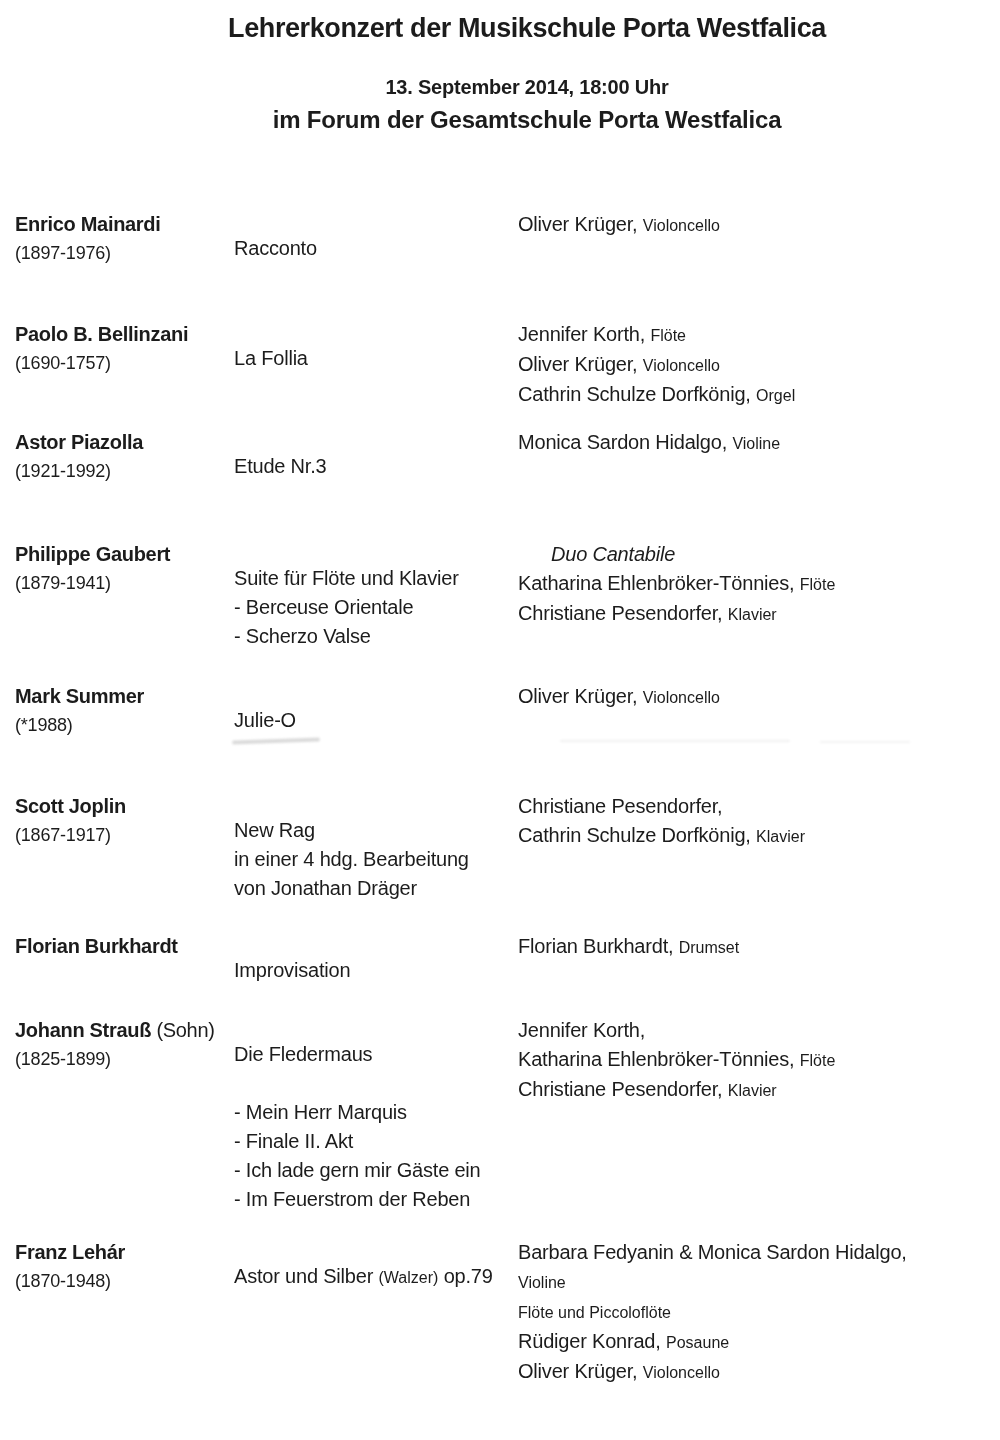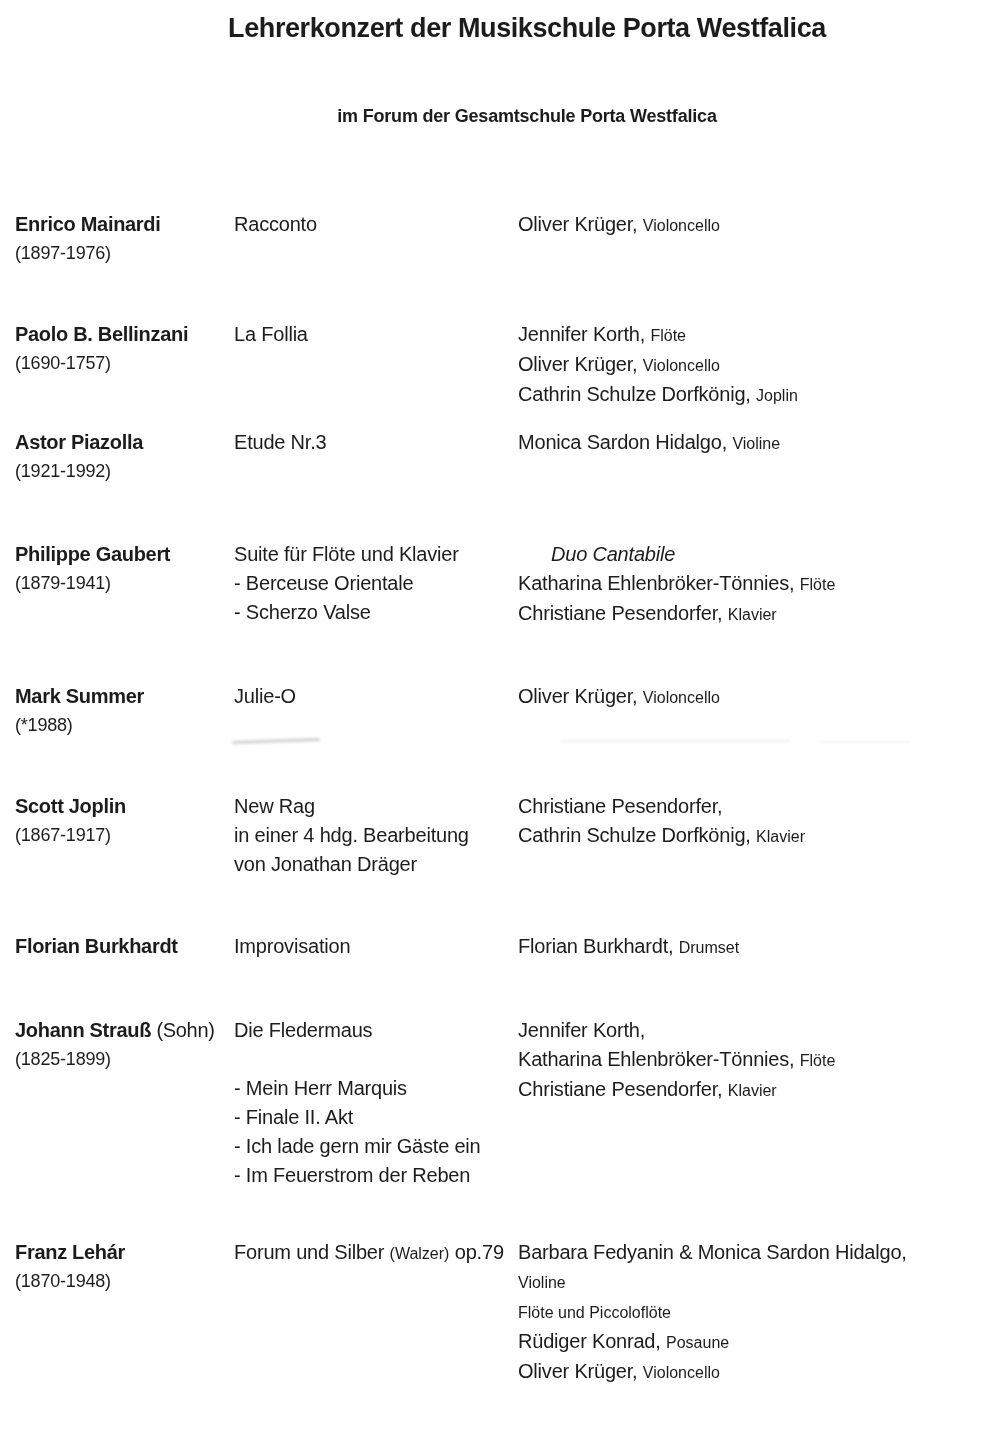--- a/index.html
+++ b/index.html
@@ -10,44 +10,45 @@
     color:#1c1c1c;
     -webkit-font-smoothing:antialiased;
   }
   .page{
     position:relative;width:1000px;height:1392px;overflow:hidden;background:#ffffff;text-decoration:underline;
   }
   
   .hdr{position:absolute;left:54px;width:946px;text-align:center;}
   .hdr-title{top:13px;font-size:27px;font-weight:bold;letter-spacing:-0.4px;}
   .hdr-date{top:76px;font-size:20px;font-weight:bold;letter-spacing:-0.2px;}
-  .hdr-venue{top:106px;font-size:18px;font-weight:bold;letter-spacing:-0.2px;}
+  .hdr-venue{top:106px;font-size:24px;font-weight:bold;letter-spacing:-0.2px;}
   
   .entry{position:absolute;left:0;width:1000px;}
   .col{position:absolute;top:0;}
   .col-composer{left:15px;width:216px;}
-  .col-works{left:234px;width:290px;}
+  .col-works{left:234px;width:290px;margin-top:24px;}
   .col-performers{left:518px;width:475px;}
   .line{font-size:20px;line-height:29px;white-space:nowrap;letter-spacing:-0.2px;}
   .composer-name{font-size:20px;line-height:29px;white-space:nowrap;letter-spacing:-0.3px;}
   .composer-dates{font-size:18px;line-height:29px;letter-spacing:-0.2px;}
   .seg-bold{font-weight:bold;}
   .seg-small{font-size:16px;letter-spacing:0;}
   .seg-italic{font-style:italic;margin-left:33px;}
   
   .smudge{position:absolute;background:#9a9a9a;opacity:.35;filter:blur(1.2px);border-radius:3px;}
   .smudge-a{top:739px;left:232px;width:88px;height:4px;transform:rotate(-2deg);}
   .smudge-b{top:740px;left:560px;width:230px;height:2px;opacity:.14;}
   .smudge-c{top:741px;left:820px;width:90px;height:2px;opacity:.12;}
 </style>
 </head>
 <body>
 
 <div class="page">
   <div class="hdr hdr-title" style="position:absolute;">Lehrerkonzert der Musikschule Porta Westfalica</div>
+  <div class="hdr hdr-date" style="position:absolute;">13. September 2014, 18:00 Uhr</div>
   <div class="hdr hdr-venue" style="position:absolute;">im Forum der Gesamtschule Porta Westfalica</div>
 
   <main>
       <section class="entry" style="top: 210px;">
         <div class="col col-composer">
           <div class="composer-name"><span class="seg seg-bold">Enrico Mainardi</span></div>
           <div class="composer-dates">(1897-1976)</div>
         </div>
         <div class="col col-works">
           <div class="line"><span class="seg">Racconto</span></div>
@@ -60,21 +61,21 @@
         <div class="col col-composer">
           <div class="composer-name"><span class="seg seg-bold">Paolo B. Bellinzani</span></div>
           <div class="composer-dates">(1690-1757)</div>
         </div>
         <div class="col col-works">
           <div class="line"><span class="seg">La Follia</span></div>
         </div>
         <div class="col col-performers">
           <div class="line"><span class="seg">Jennifer Korth, </span><span class="seg seg-small">Flöte</span></div>
           <div class="line"><span class="seg">Oliver Krüger, </span><span class="seg seg-small">Violoncello</span></div>
-          <div class="line"><span class="seg">Cathrin Schulze Dorfkönig, </span><span class="seg seg-small">Joplin</span></div>
+          <div class="line"><span class="seg">Cathrin Schulze Dorfkönig, </span><span class="seg seg-small">Orgel</span></div>
         </div>
       </section>
       <section class="entry" style="top: 428px;">
         <div class="col col-composer">
           <div class="composer-name"><span class="seg seg-bold">Astor Piazolla</span></div>
           <div class="composer-dates">(1921-1992)</div>
         </div>
         <div class="col col-works">
           <div class="line"><span class="seg">Etude Nr.3</span></div>
         </div>
@@ -154,21 +155,21 @@
           <div class="line"><span class="seg">Katharina Ehlenbröker-Tönnies, </span><span class="seg seg-small">Flöte</span></div>
           <div class="line"><span class="seg">Christiane Pesendorfer, </span><span class="seg seg-small">Klavier</span></div>
         </div>
       </section>
       <section class="entry" style="top: 1238px;">
         <div class="col col-composer">
           <div class="composer-name"><span class="seg seg-bold">Franz Lehár</span></div>
           <div class="composer-dates">(1870-1948)</div>
         </div>
         <div class="col col-works">
-          <div class="line"><span class="seg">Forum und Silber </span><span class="seg seg-small">(Walzer)</span><span class="seg"> op.79</span></div>
+          <div class="line"><span class="seg">Astor und Silber </span><span class="seg seg-small">(Walzer)</span><span class="seg"> op.79</span></div>
         </div>
         <div class="col col-performers">
           <div class="line"><span class="seg">Barbara Fedyanin &amp; Monica Sardon Hidalgo,</span></div>
           <div class="line"><span class="seg seg-small">Violine</span></div>
           <div class="line"><span class="seg seg-small">Flöte und Piccoloflöte</span></div>
           <div class="line"><span class="seg">Rüdiger Konrad, </span><span class="seg seg-small">Posaune</span></div>
           <div class="line"><span class="seg">Oliver Krüger, </span><span class="seg seg-small">Violoncello</span></div>
           <div class="line"><span class="seg">Almut Preuß-Niemeyer, </span><span class="seg seg-small">Klavier</span></div>
         </div>
       </section>

